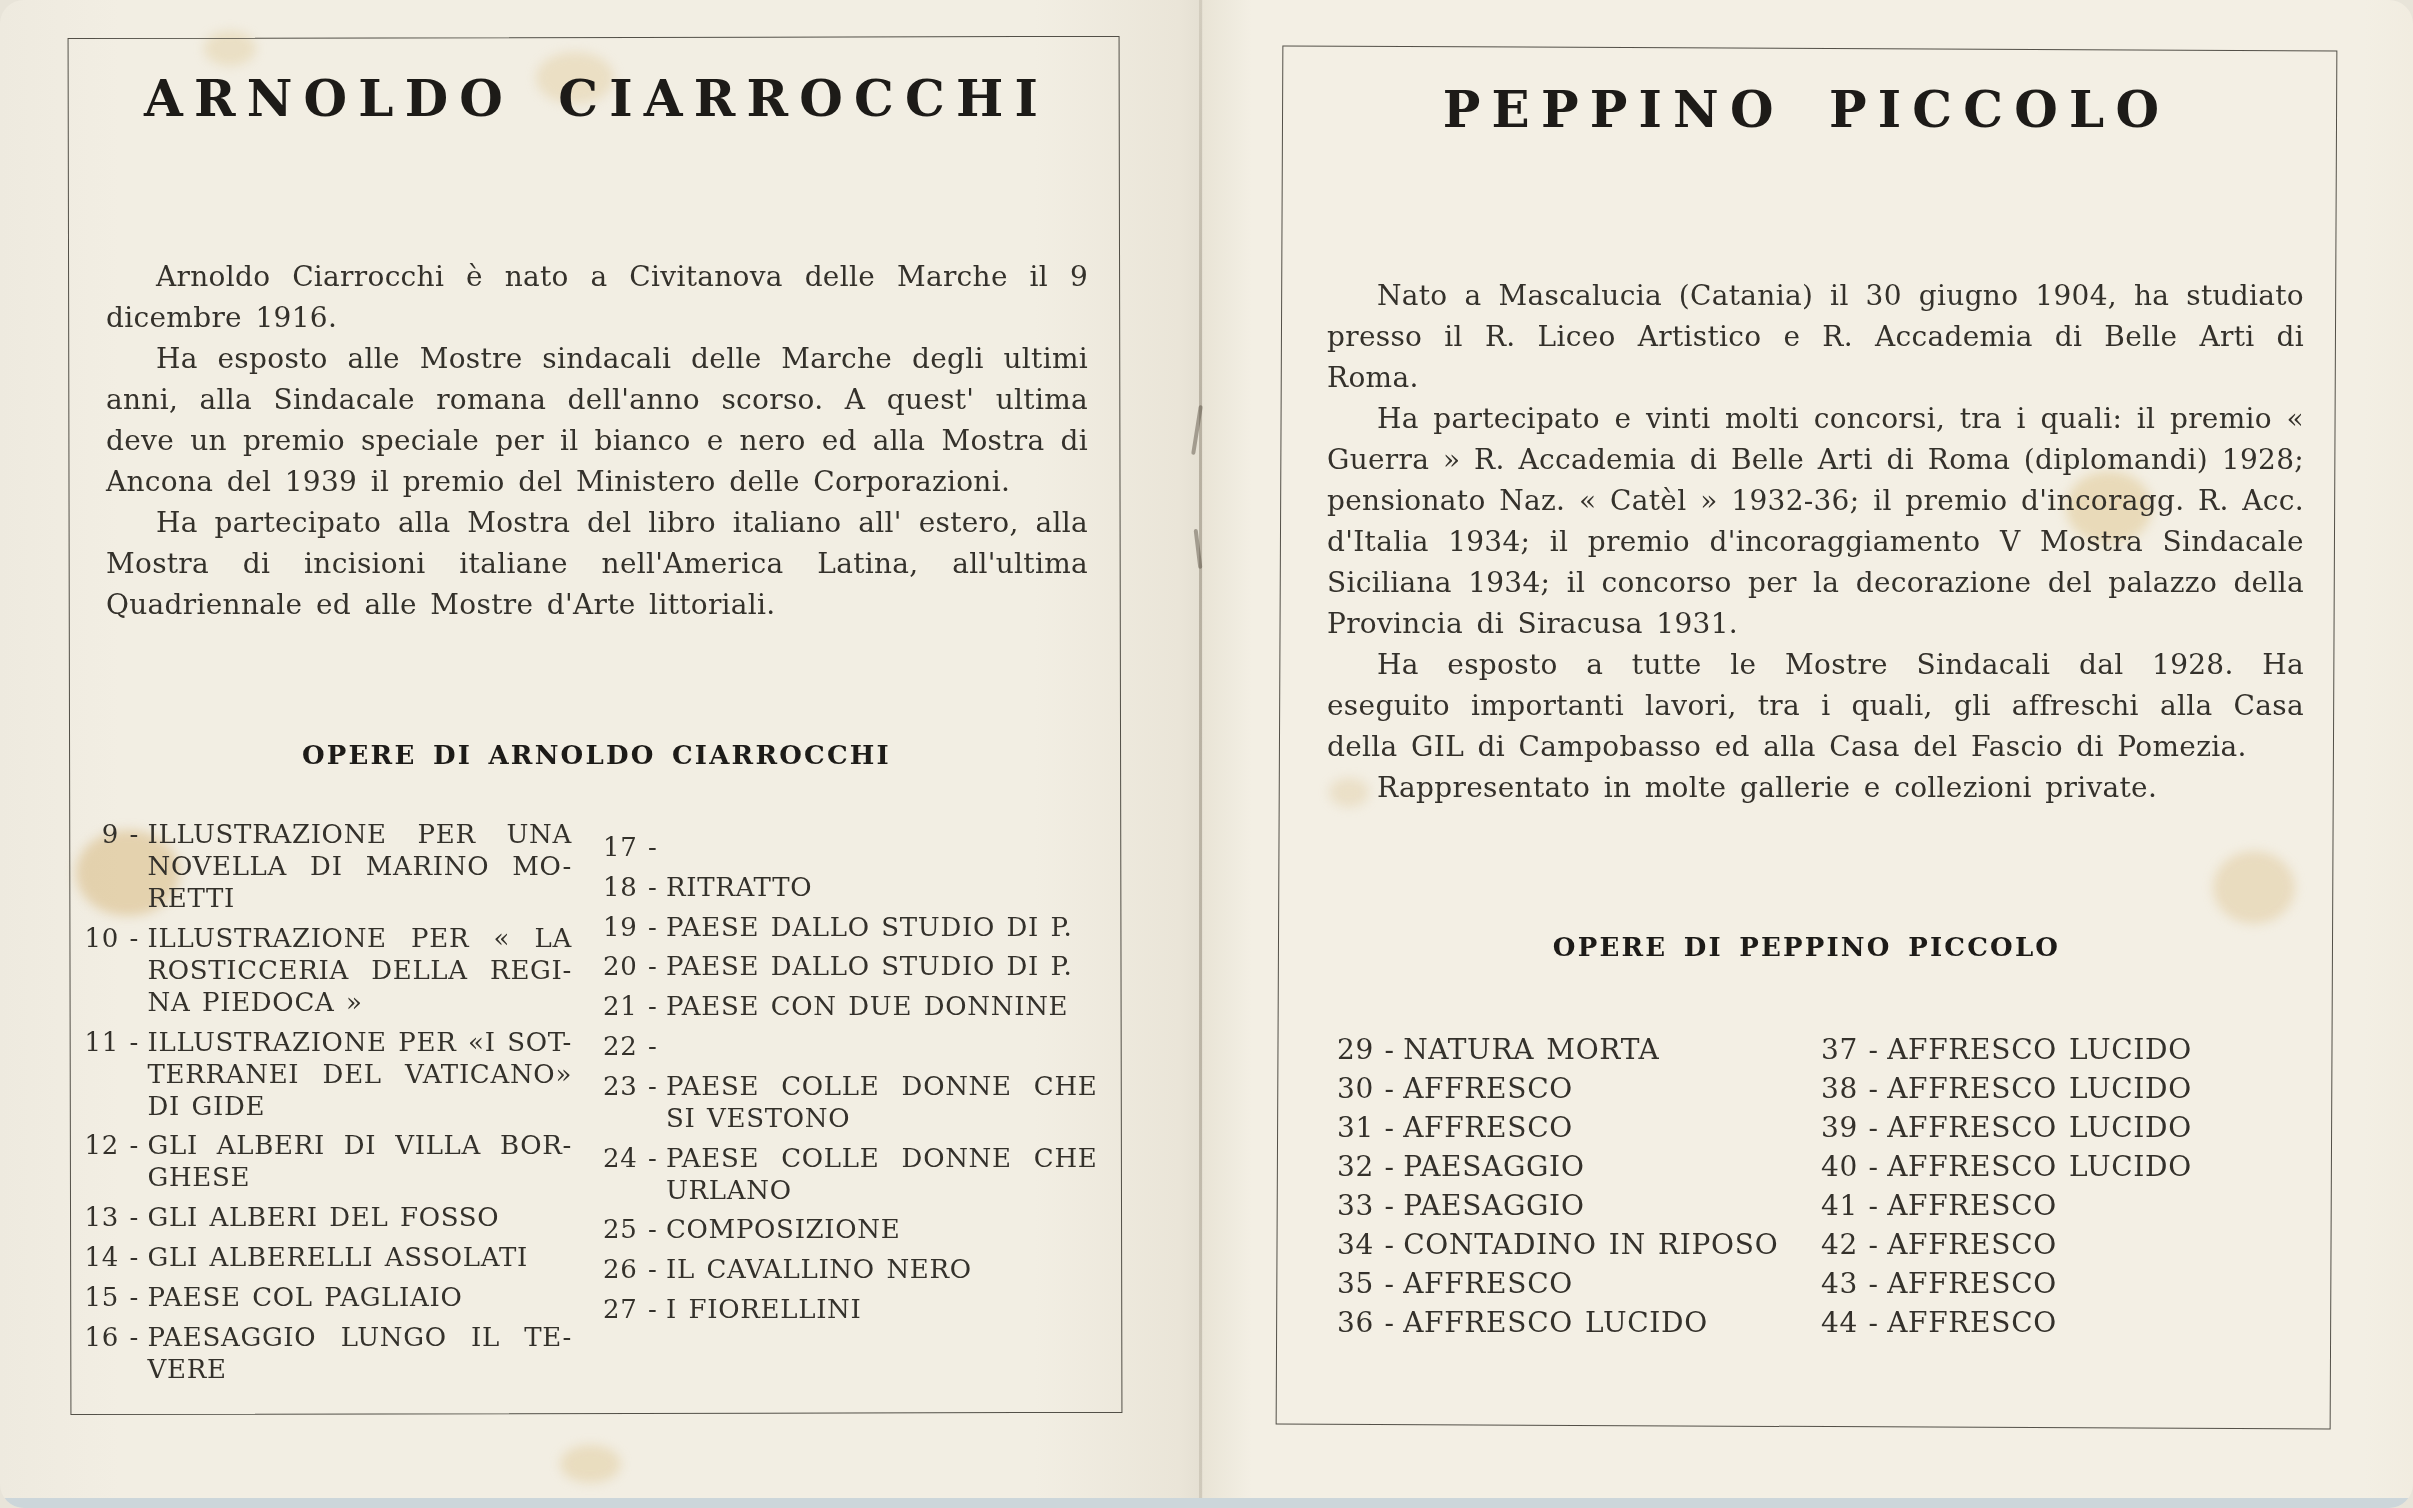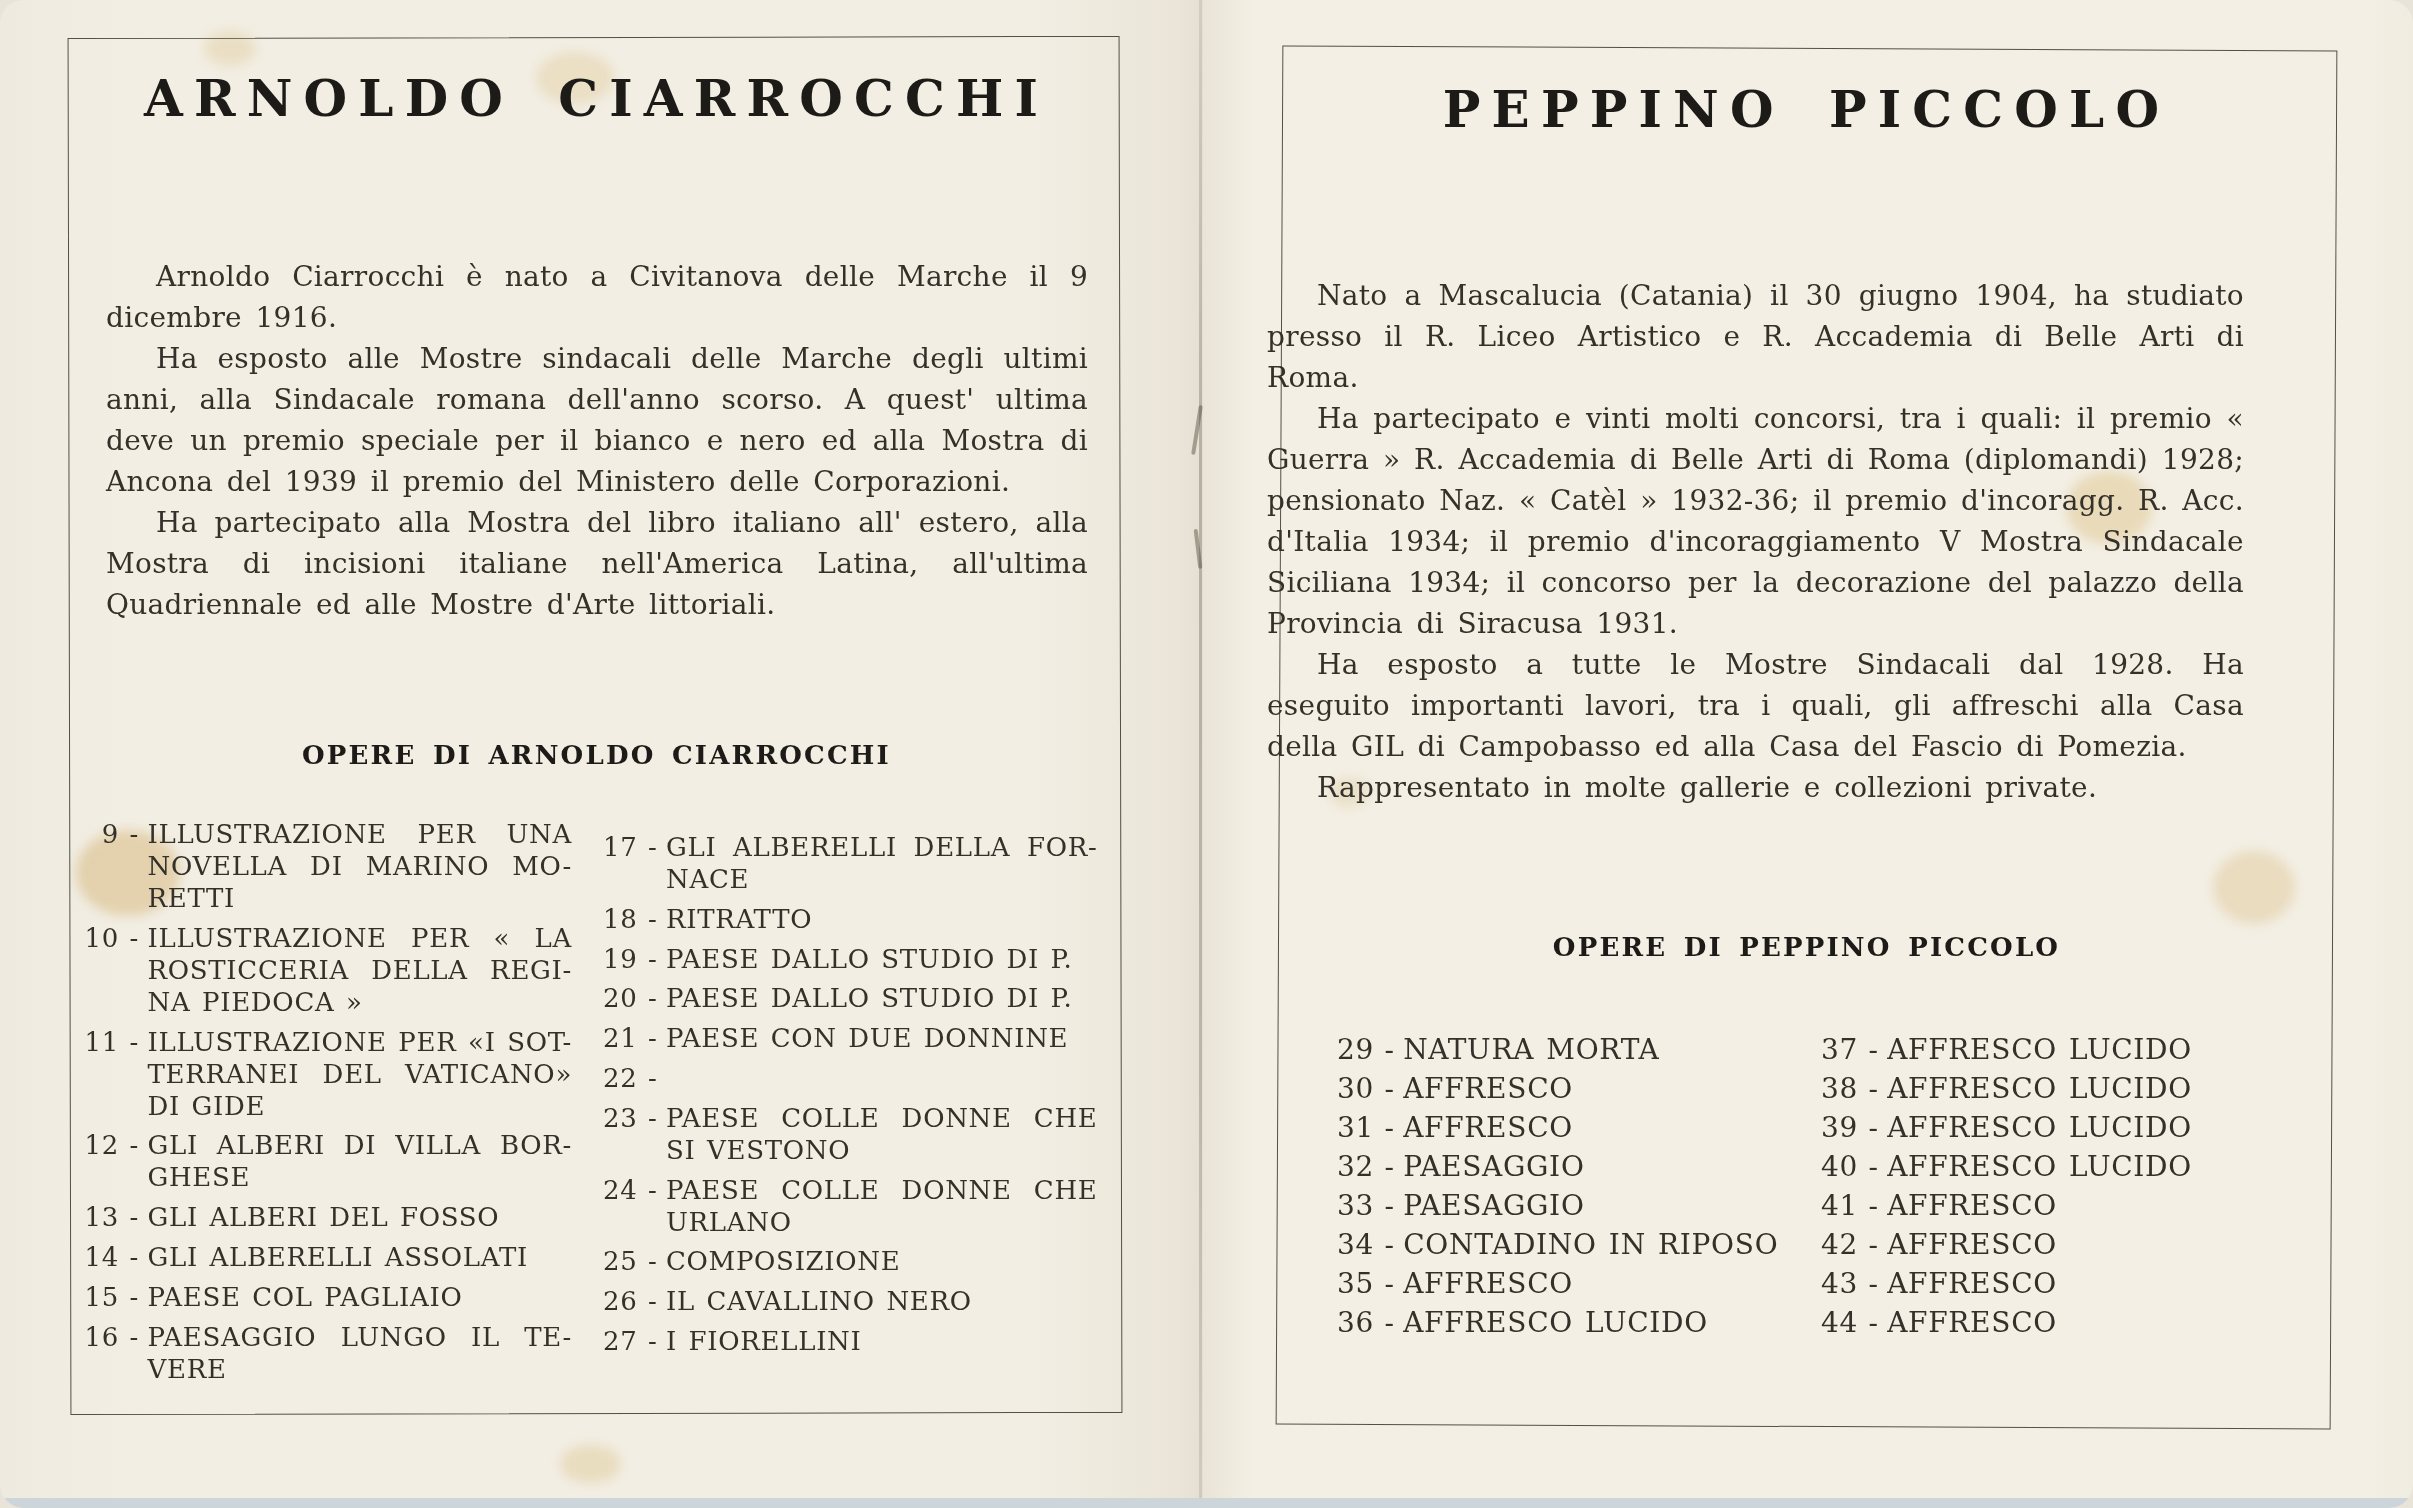--- a/index.html
+++ b/index.html
@@ -47,21 +47,21 @@
   .page-title{position:absolute;width:951px;text-align:center;
     font-family:"DejaVu Serif", serif;font-weight:bold;font-size:50px;
     letter-spacing:11.2px;word-spacing:15.6px;color:var(--ink-strong);}
   .title-left{left:121px;top:69px;}
   .title-right{left:1331px;top:80px;}
 
   .bio{position:absolute;text-align:justify;color:var(--ink);
     font-size:28px;line-height:41px;word-spacing:4.3px;letter-spacing:0.3px;}
   .bio p{text-indent:50px;margin:0;}
   .bio-left{left:106px;top:256px;width:982px;}
-  .bio-right{left:1267px;top:275px;width:977px;line-height:41px;}
+  .bio-right{left:1327px;top:275px;width:977px;line-height:41px;}
 
   .works-heading{position:absolute;width:951px;text-align:center;
     font-weight:bold;font-size:26px;letter-spacing:2.2px;word-spacing:5.2px;color:var(--ink-strong);}
   .wh-left{left:121px;top:740px;}
   .wh-right{left:1331px;top:932px;}
 
   .works{position:absolute;display:flex;color:var(--ink);}
   .works-a{left:76px;top:818px;width:1044px;font-size:26px;line-height:32px;}
   .works-a .col1{width:519px;}
   .works-a .col2{width:526px;margin-top:13px;}
@@ -156,21 +156,20 @@
           <span class="work-num">16</span>
           <span class="work-dash">-</span>
           <span class="work-title">PAESAGGIO LUNGO IL TE-VERE</span>
         </div>
       </div>
     <div class="col2">
 
         <div class="work-item">
           <span class="work-num">17</span>
           <span class="work-dash">-</span>
-          <span class="work-title">GLI ALBERELLI DELLA FOR-NACE</span>
         </div>
 
         <div class="work-item">
           <span class="work-num">18</span>
           <span class="work-dash">-</span>
           <span class="work-title">RITRATTO</span>
         </div>
 
         <div class="work-item">
           <span class="work-num">19</span>

